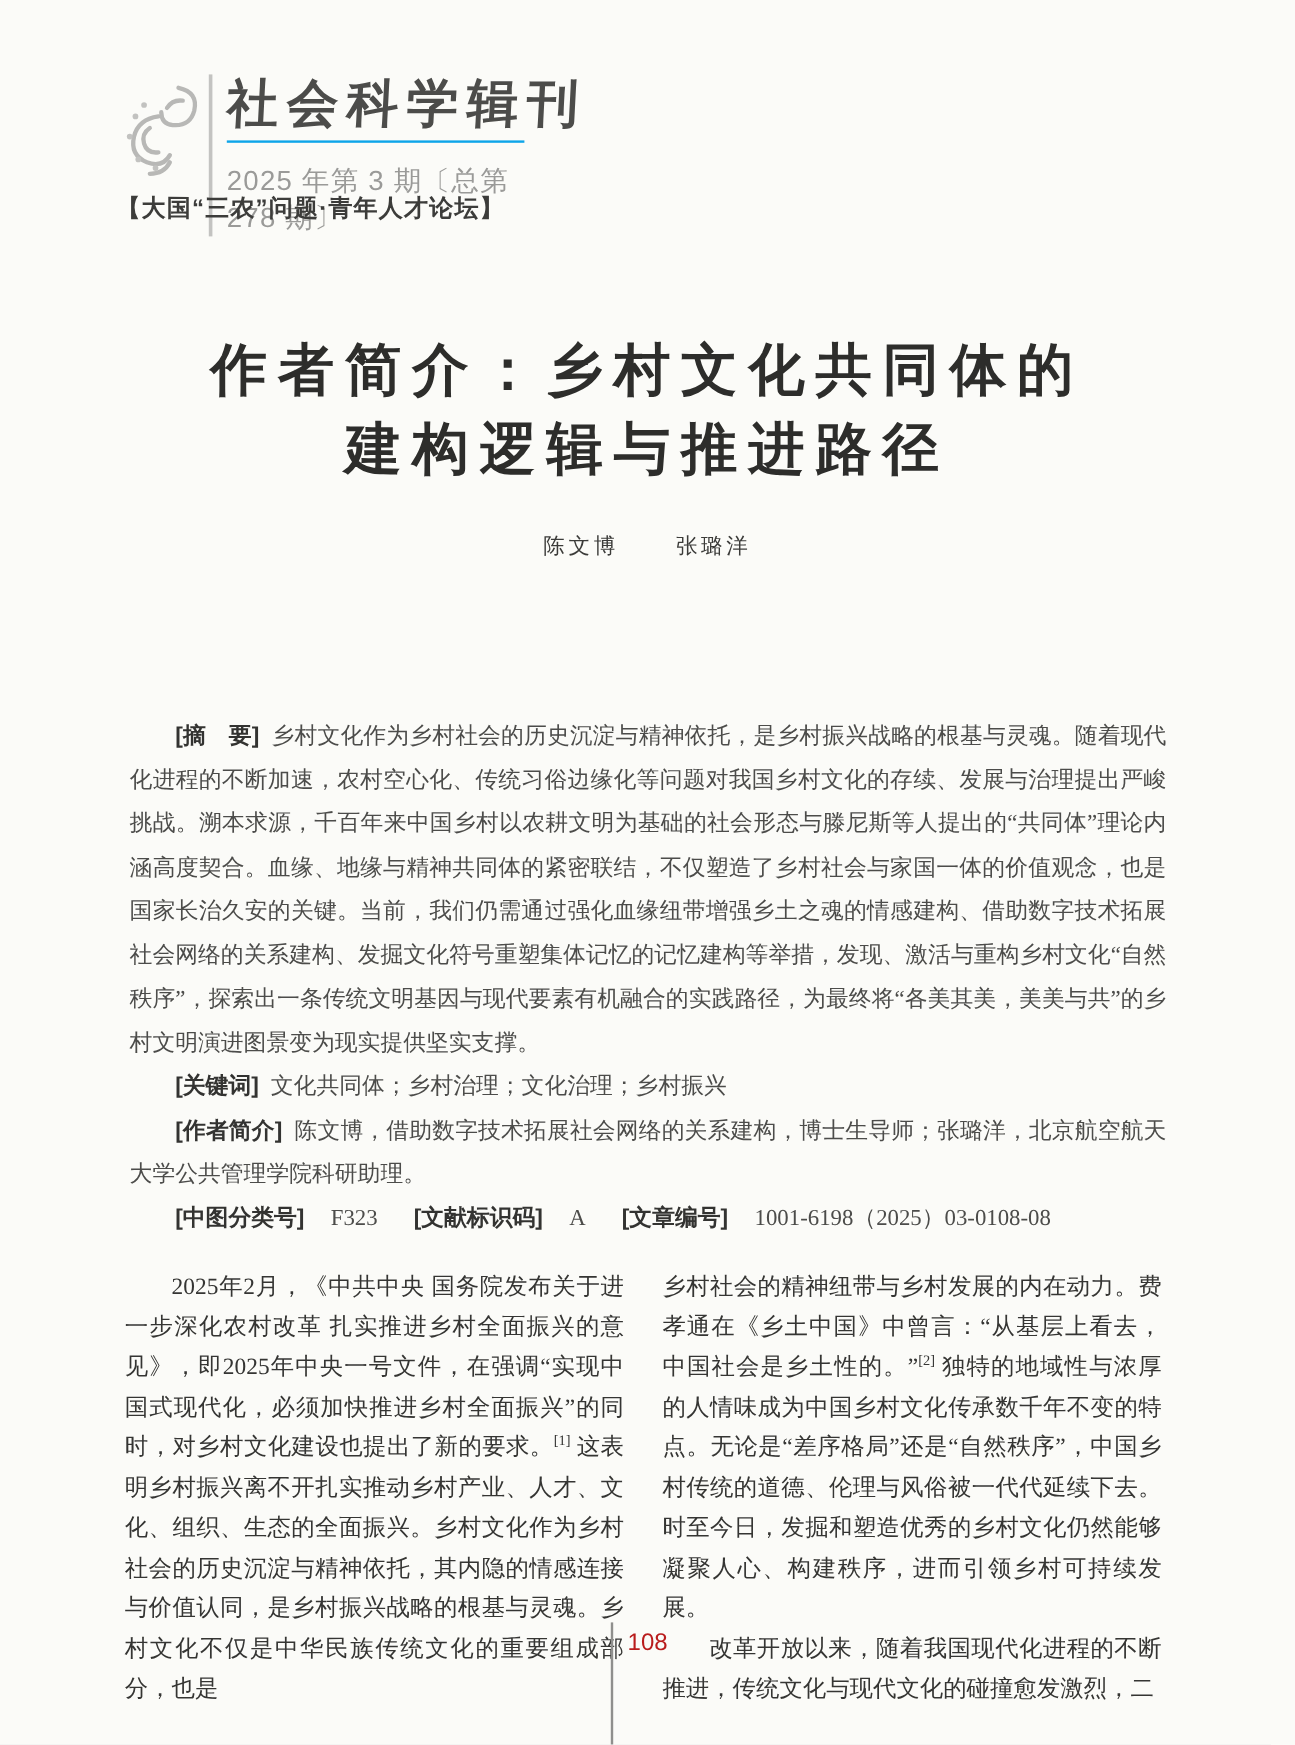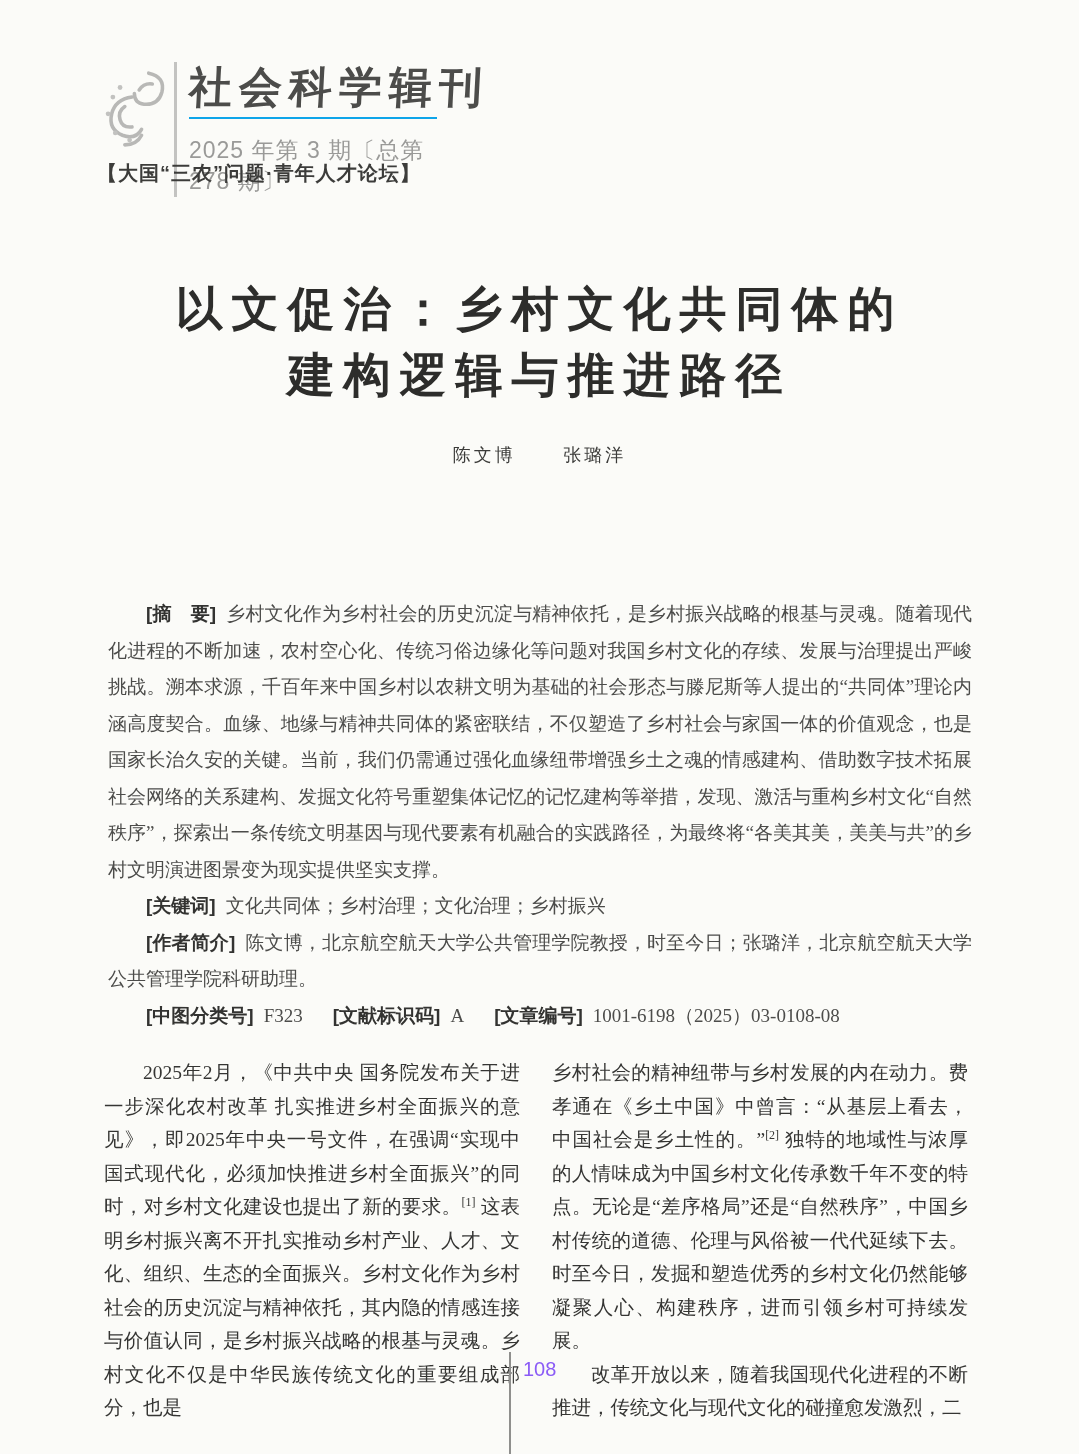--- a/index.html
+++ b/index.html
@@ -39,31 +39,31 @@
     font-size:18px;color:#3b3b39;letter-spacing:3px;
   }
   .authors .author{margin:0 20px;}
   
   .meta{position:absolute;left:108px;top:596px;width:864px;}
   .meta p{margin:0;text-align:justify;font-size:19px;line-height:36.5px;color:#4c4c4a;text-indent:2em;}
   .meta .mlabel{
     font-family:"Liberation Sans","DejaVu Sans",sans-serif;font-weight:bold;color:#333331;margin-right:10px;
   }
   .meta .clc-group{margin-right:30px;}
-  .meta .clc-val{margin-left:0;}
+  .meta .clc-val{margin-left:12px;}
   
   .body-cols{position:absolute;left:104px;top:1056px;width:864px;display:flex;gap:32px;}
   .col{width:416px;}
   .col p{margin:0;text-align:justify;font-size:19.5px;line-height:33.5px;color:#353533;}
   .col p.indent{text-indent:2em;}
   .col sup{font-size:12px;line-height:0;vertical-align:super;}
   
   .footer-rule{position:absolute;left:509px;top:1352px;width:2px;height:102px;background:#8f8f8d;}
   .page-number{
-    position:absolute;left:523px;top:1358px;font-size:20px;color:#8b5cf6;
+    position:absolute;left:523px;top:1358px;font-size:20px;color:#b91c1c;
     font-family:"Liberation Sans","DejaVu Sans",sans-serif;
   }
 </style>
 </head>
 <body>
 
 <div class="page">
 
   <div class="masthead">
     <svg class="seal" viewBox="0 0 60 72" fill="none" stroke="#b8b8b6" stroke-width="3" stroke-linecap="round">
@@ -81,38 +81,38 @@
     <div class="mast-text">
       <div class="journal-name">社会科学辑刊</div>
       <div class="issue-line">2025 年第 3 期〔总第 278 期〕</div>
     </div>
   </div>
 
   <div class="section-header">【大国“三农”问题·青年人才论坛】</div>
 
 
   <div class="article-title">
-    <div>以文促治：乡村文化共同体的</div>
+    <div>作者简介：乡村文化共同体的</div>
     <div>建构逻辑与推进路径</div>
   </div>
 
   <div class="authors">
     <span class="author">陈文博</span>
     <span class="author">张璐洋</span>
   </div>
 
   <div class="meta">
     <p>
       <span class="mlabel">[摘　要]</span><span>乡村文化作为乡村社会的历史沉淀与精神依托，是乡村振兴战略的根基与灵魂。随着现代化进程的不断加速，农村空心化、传统习俗边缘化等问题对我国乡村文化的存续、发展与治理提出严峻挑战。溯本求源，千百年来中国乡村以农耕文明为基础的社会形态与滕尼斯等人提出的“共同体”理论内涵高度契合。血缘、地缘与精神共同体的紧密联结，不仅塑造了乡村社会与家国一体的价值观念，也是国家长治久安的关键。当前，我们仍需通过强化血缘纽带增强乡土之魂的情感建构、借助数字技术拓展社会网络的关系建构、发掘文化符号重塑集体记忆的记忆建构等举措，发现、激活与重构乡村文化“自然秩序”，探索出一条传统文明基因与现代要素有机融合的实践路径，为最终将“各美其美，美美与共”的乡村文明演进图景变为现实提供坚实支撑。</span>
     </p>
     <p>
       <span class="mlabel">[关键词]</span><span>文化共同体；乡村治理；文化治理；乡村振兴</span>
     </p>
     <p>
-      <span class="mlabel">[作者简介]</span><span>陈文博，北京航空航天大学公共管理学院教授，时至今日；张璐洋，北京航空航天大学公共管理学院科研助理。</span>
+      <span class="mlabel">[作者简介]</span><span>陈文博，借助数字技术拓展社会网络的关系建构，博士生导师；张璐洋，北京航空航天大学公共管理学院科研助理。</span>
     </p>
     <p>
       <span class="clc-group"><span class="mlabel">[中图分类号]</span><span class="clc-val">F323</span></span><span class="clc-group"><span class="mlabel">[文献标识码]</span><span class="clc-val">A</span></span><span class="clc-group"><span class="mlabel">[文章编号]</span><span class="clc-val">1001-6198（2025）03-0108-08</span></span>
     </p>
   </div>
 
   <div class="body-cols">
     <div class="col">
         <p class="indent"><span>2025年2月，《中共中央 国务院发布关于进一步深化农村改革 扎实推进乡村全面振兴的意见》，即2025年中央一号文件，在强调“实现中国式现代化，必须加快推进乡村全面振兴”的同时，对乡村文化建设也提出了新的要求。</span><sup>[1]</sup><span> 这表明乡村振兴离不开扎实推动乡村产业、人才、文化、组织、生态的全面振兴。乡村文化作为乡村社会的历史沉淀与精神依托，其内隐的情感连接与价值认同，是乡村振兴战略的根基与灵魂。乡村文化不仅是中华民族传统文化的重要组成部分，也是</span></p>
       </div>

